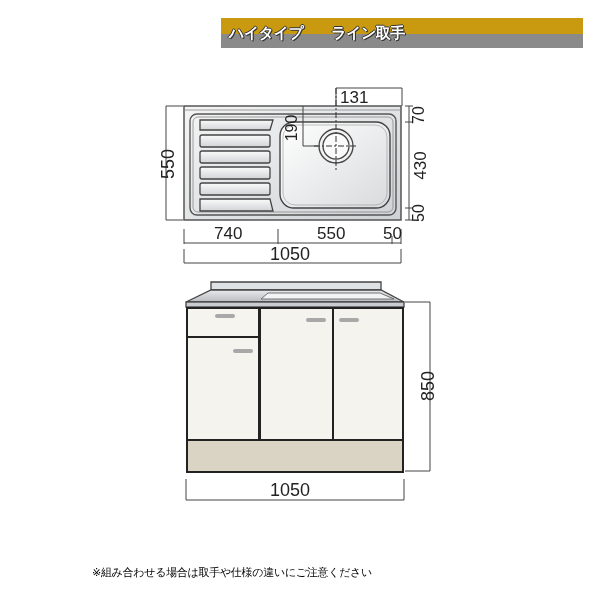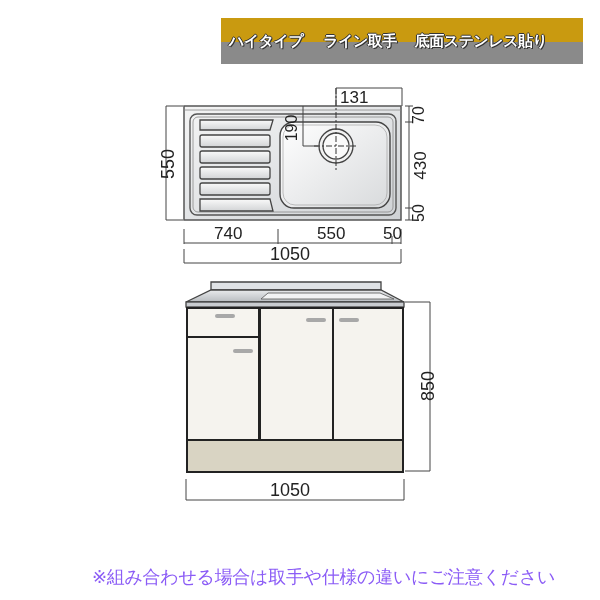--- a/index.html
+++ b/index.html
@@ -1,39 +1,38 @@
 <!DOCTYPE html>
 <html><head>
 <meta charset="utf-8">
 <style>
   html, body { margin:0; padding:0; background:#ffffff; }
   body { width:600px; height:600px; position:relative; overflow:hidden;
          font-family:"Liberation Sans", "DejaVu Sans", sans-serif; color:#222; }
-  .banner { position:absolute; left:221px; top:18px; width:362px; height:46px;
+  .banner { position:absolute; left:221px; top:18px; width:362px; height:30px;
             background:linear-gradient(#c99a10 0%, #c99a10 52%, #8a8a8a 52%, #8a8a8a 100%);
-            display:flex; align-items:center; gap:0; }
+            display:flex; align-items:center; gap:8px; }
   .banner span { color:#fff; font-weight:bold; font-size:15px; letter-spacing:-0.5px;
                  text-shadow:1px 1px 0 #333, -1px 0 0 #333, 0 -1px 0 #333, 1px 0 0 #333;
                  font-family:"DejaVu Sans", sans-serif; white-space:nowrap; }
   .banner .b1 { margin-left:8px; }
   .banner .b2 { margin-left:20px; }
   .banner .b3 { margin-left:18px; }
   .dim { position:absolute; font-size:16px; color:#222; line-height:1; font-family:"Liberation Sans", sans-serif; }
   .vert { transform:rotate(-90deg); transform-origin:center; }
   svg { position:absolute; left:0; top:0; }
-  .note { position:absolute; left:92px; top:565px; font-size:18px; color:#8b5cf6;
+  .note { position:absolute; left:92px; top:565px; font-size:11px; color:#000000;
           font-family:"DejaVu Sans", sans-serif; white-space:nowrap; letter-spacing:-0.3px; }
 </style>
 </head>
 <body>
 
 <div class="banner">
   <span class="b1">ハイタイプ</span>
   <span class="b2">ライン取手</span>
-  <span class="b3">底面ステンレス貼り</span>
 </div>
 
 <svg width="600" height="600" viewBox="0 0 600 600">
   <defs>
     <linearGradient id="steel" x1="0" y1="0" x2="1" y2="1">
       <stop offset="0" stop-color="#f4f4f4"></stop>
       <stop offset="0.5" stop-color="#e2e4e6"></stop>
       <stop offset="1" stop-color="#cfd2d5"></stop>
     </linearGradient>
     <linearGradient id="bowl" x1="0" y1="0" x2="1" y2="1">

